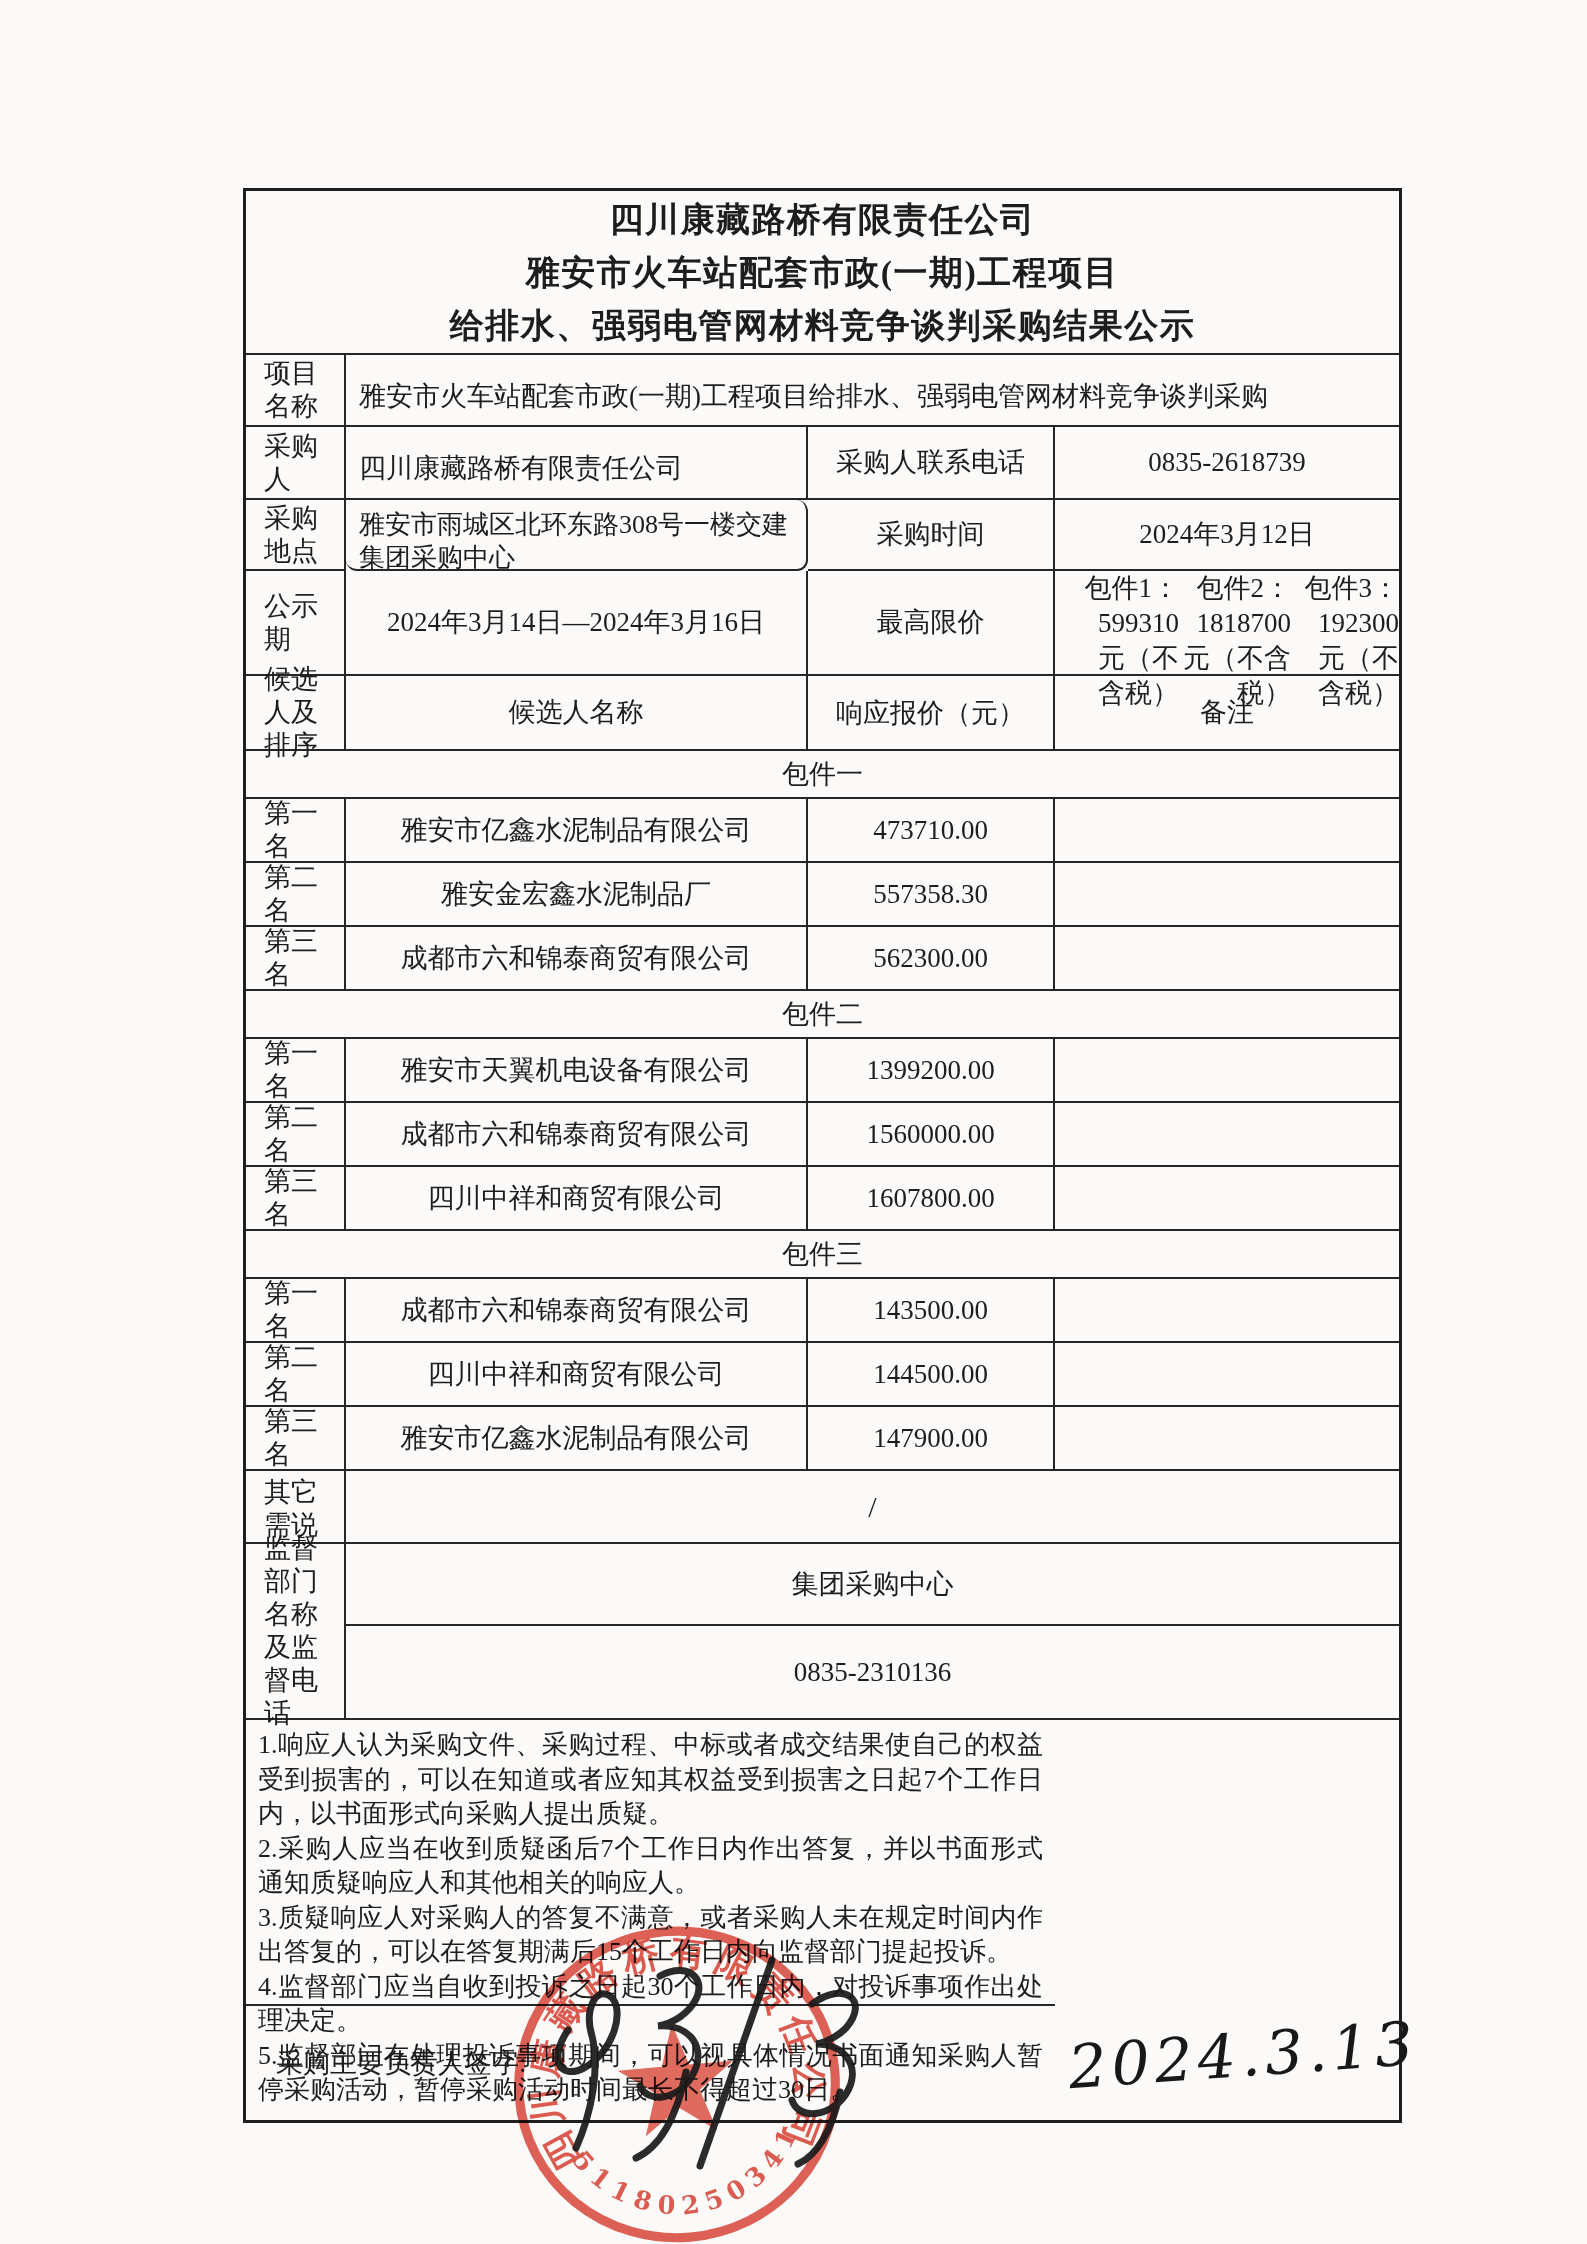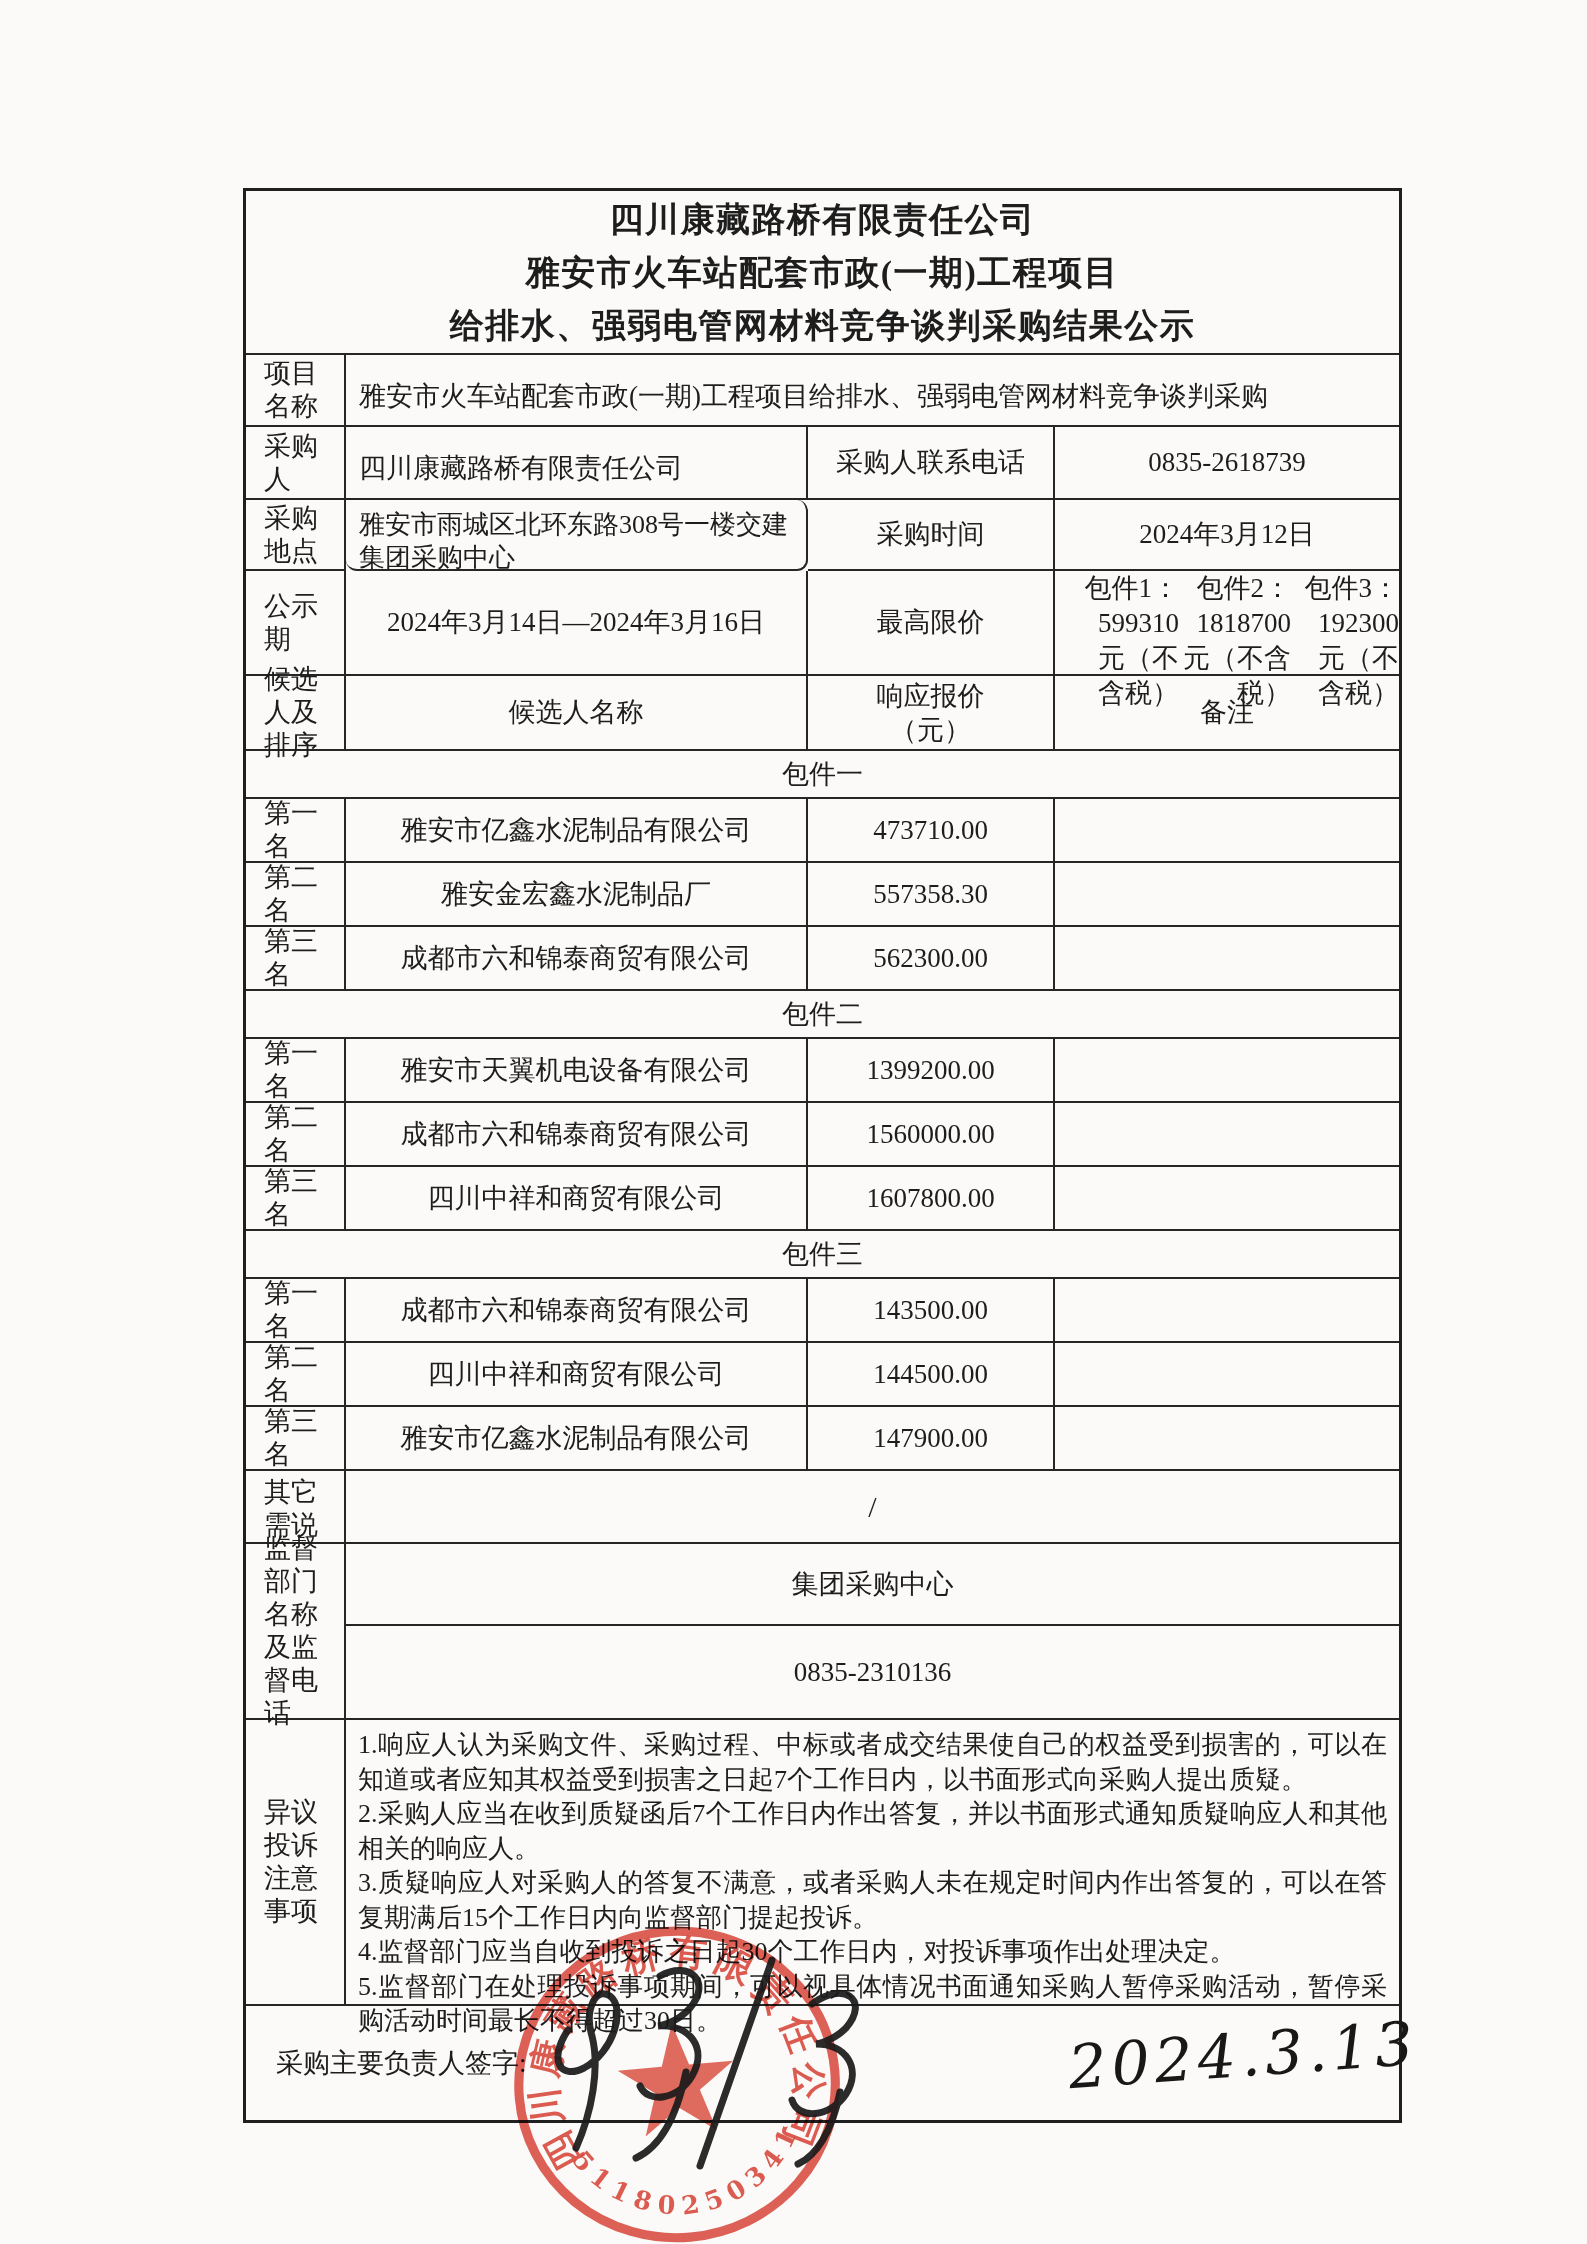--- a/index.html
+++ b/index.html
@@ -24,21 +24,21 @@
   }
   .span3{grid-column:span 3;}
   .span4{grid-column:1 / -1;}
   .rs2{grid-row:span 2;}
   .br0{border-right:none;}
   .bb0{border-bottom:none;}
   .ctr{justify-content:center;text-align:center;}
   .lft{padding:12px 10px 0 13px;}
   .lbl{padding:0 18px;}
   .top{align-items:flex-start;overflow:hidden;padding-top:5px;}
-  .hdr2{flex-direction:column;justify-content:center;text-align:left;line-height:34px;}
+  .hdr2{flex-direction:row;justify-content:center;text-align:left;line-height:34px;}
   .pre3{flex-direction:row;align-items:flex-start;justify-content:center;padding-left:16px;line-height:35px;text-align:right;}
   .just{display:block;padding:8px 12px 0 12px;font-size:26px;line-height:34.5px;text-align:justify;}
   .title-cell{flex-direction:column;justify-content:center;text-align:center;font-weight:bold;font-size:34px;line-height:53px;letter-spacing:1.5px;}
   .sig-cell{padding-left:30px;}
   .slash{font-size:30px;}
   
   #stamp{position:absolute;left:505px;top:1922px;width:345px;height:335px;transform:rotate(-5deg);mix-blend-mode:multiply;opacity:.9;z-index:5;}
   #signature{position:absolute;left:540px;top:1952px;width:430px;height:250px;z-index:6;}
   #hand-date{position:absolute;left:1068px;top:2020px;z-index:6;
     font-size:60px;font-style:italic;letter-spacing:5px;color:#181818;
@@ -136,21 +136,20 @@
   <div class="cell ctr">147900.00</div>
   <div class="cell br0 ctr"></div>
 
   <div class="cell lbl top">其它需说明事项</div>
   <div class="cell span3 br0 ctr slash">/</div>
 
   <div class="cell lbl rs2">监督部门名称及监督电话</div>
   <div class="cell span3 br0 ctr">集团采购中心</div>
   <div class="cell span3 br0 ctr">0835-2310136</div>
 
-  <div class="cell lbl">异议投诉注意事项</div>
   <div class="cell span3 br0 just">
     <div>1.响应人认为采购文件、采购过程、中标或者成交结果使自己的权益受到损害的，可以在知道或者应知其权益受到损害之日起7个工作日内，以书面形式向采购人提出质疑。</div>
     <div>2.采购人应当在收到质疑函后7个工作日内作出答复，并以书面形式通知质疑响应人和其他相关的响应人。</div>
     <div>3.质疑响应人对采购人的答复不满意，或者采购人未在规定时间内作出答复的，可以在答复期满后15个工作日内向监督部门提起投诉。</div>
     <div>4.监督部门应当自收到投诉之日起30个工作日内，对投诉事项作出处理决定。</div>
     <div>5.监督部门在处理投诉事项期间，可以视具体情况书面通知采购人暂停采购活动，暂停采购活动时间最长不得超过30日。</div>
   </div>
 
   <div class="cell span4 br0 bb0 sig-cell">
     <span>采购主要负责人签字:</span>

